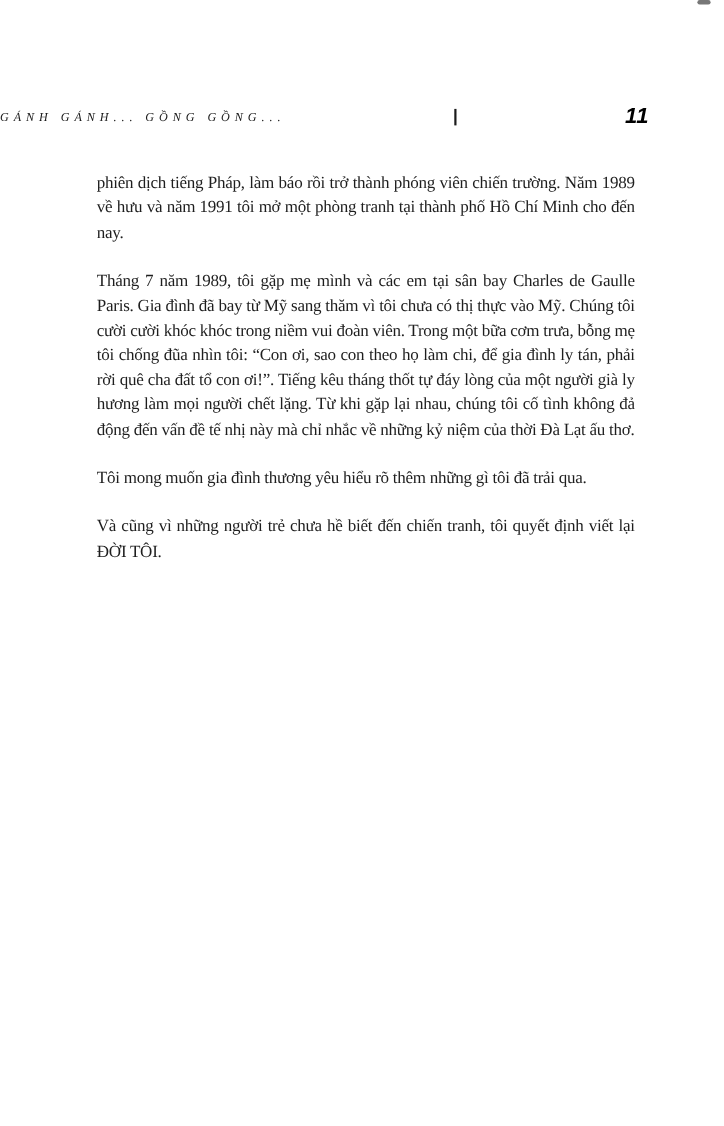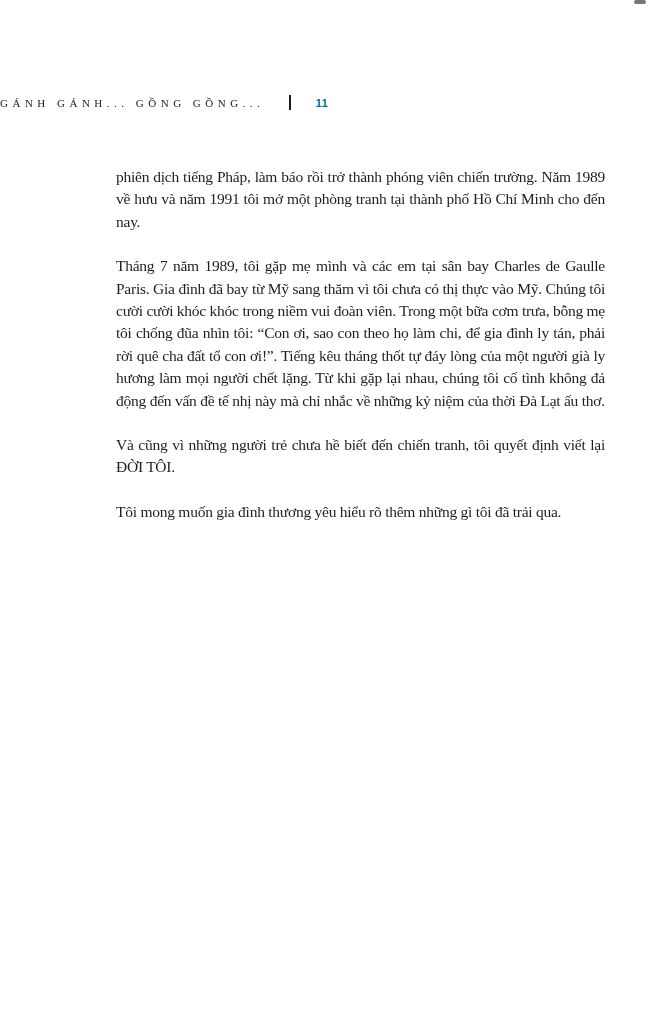--- a/index.html
+++ b/index.html
@@ -15,50 +15,50 @@
     overflow: hidden;
     font-family: "Liberation Serif", serif;
   }
   
   .running-head {
     position: absolute;
     top: 95px;
     left: 0;
     right: 68px;
     display: flex;
-    justify-content: flex-start;
+    justify-content: space-between;
     align-items: center;
     gap: 25px;
+    font-style: italic;
   }
   .rh-title {
     font-family: "Liberation Serif", serif;
     font-size: 11px;
     letter-spacing: 4.5px;
     color: #1b1b1b;
     white-space: nowrap;
   }
   .rh-sep {
     width: 1.5px;
     height: 15px;
     background: #1b1b1b;
   }
   .rh-num {
     font-family: "Liberation Sans", sans-serif;
     font-weight: bold;
-    font-size: 11px;
-    color: #0369a1;
+    font-size: 20px;
+    color: #000000;
     letter-spacing: 0.5px;
   }
   
   .body-text {
     position: absolute;
     left: 88px;
-    top: 166px;
+    top: 156px;
     width: 489px;
-    margin-left: 28px;
   }
   .para {
     margin: 0 0 22px 0;
     font-size: 15.5px;
     line-height: 22.4px;
     letter-spacing: -0.25px;
     color: #1e1e1e;
     text-align: justify;
   }
   
@@ -83,17 +83,17 @@
   <div class="running-head">
     <span class="rh-title">GÁNH GÁNH... GỒNG GỒNG...</span>
     <span class="rh-sep"></span>
     <span class="rh-num">11</span>
   </div>
 
   <div class="body-text">
 
   <p class="para">phiên dịch tiếng Pháp, làm báo rồi trở thành phóng viên chiến trường. Năm 1989 về hưu và năm 1991 tôi mở một phòng tranh tại thành phố Hồ Chí Minh cho đến nay.</p>
       <p class="para">Tháng 7 năm 1989, tôi gặp mẹ mình và các em tại sân bay Charles de Gaulle Paris. Gia đình đã bay từ Mỹ sang thăm vì tôi chưa có thị thực vào Mỹ. Chúng tôi cười cười khóc khóc trong niềm vui đoàn viên. Trong một bữa cơm trưa, bỗng mẹ tôi chống đũa nhìn tôi: “Con ơi, sao con theo họ làm chi, để gia đình ly tán, phải rời quê cha đất tổ con ơi!”. Tiếng kêu tháng thốt tự đáy lòng của một người già ly hương làm mọi người chết lặng. Từ khi gặp lại nhau, chúng tôi cố tình không đả động đến vấn đề tế nhị này mà chỉ nhắc về những kỷ niệm của thời Đà Lạt ấu thơ.</p>
+      <p class="para">Tôi mong muốn gia đình thương yêu hiểu rõ thêm những gì tôi đã trải qua.</p>
       <p class="para">Và cũng vì những người trẻ chưa hề biết đến chiến tranh, tôi quyết định viết lại ĐỜI TÔI.</p>
-      <p class="para">Tôi mong muốn gia đình thương yêu hiểu rõ thêm những gì tôi đã trải qua.</p>
     </div>
 
 </div>
 
 </body></html>

